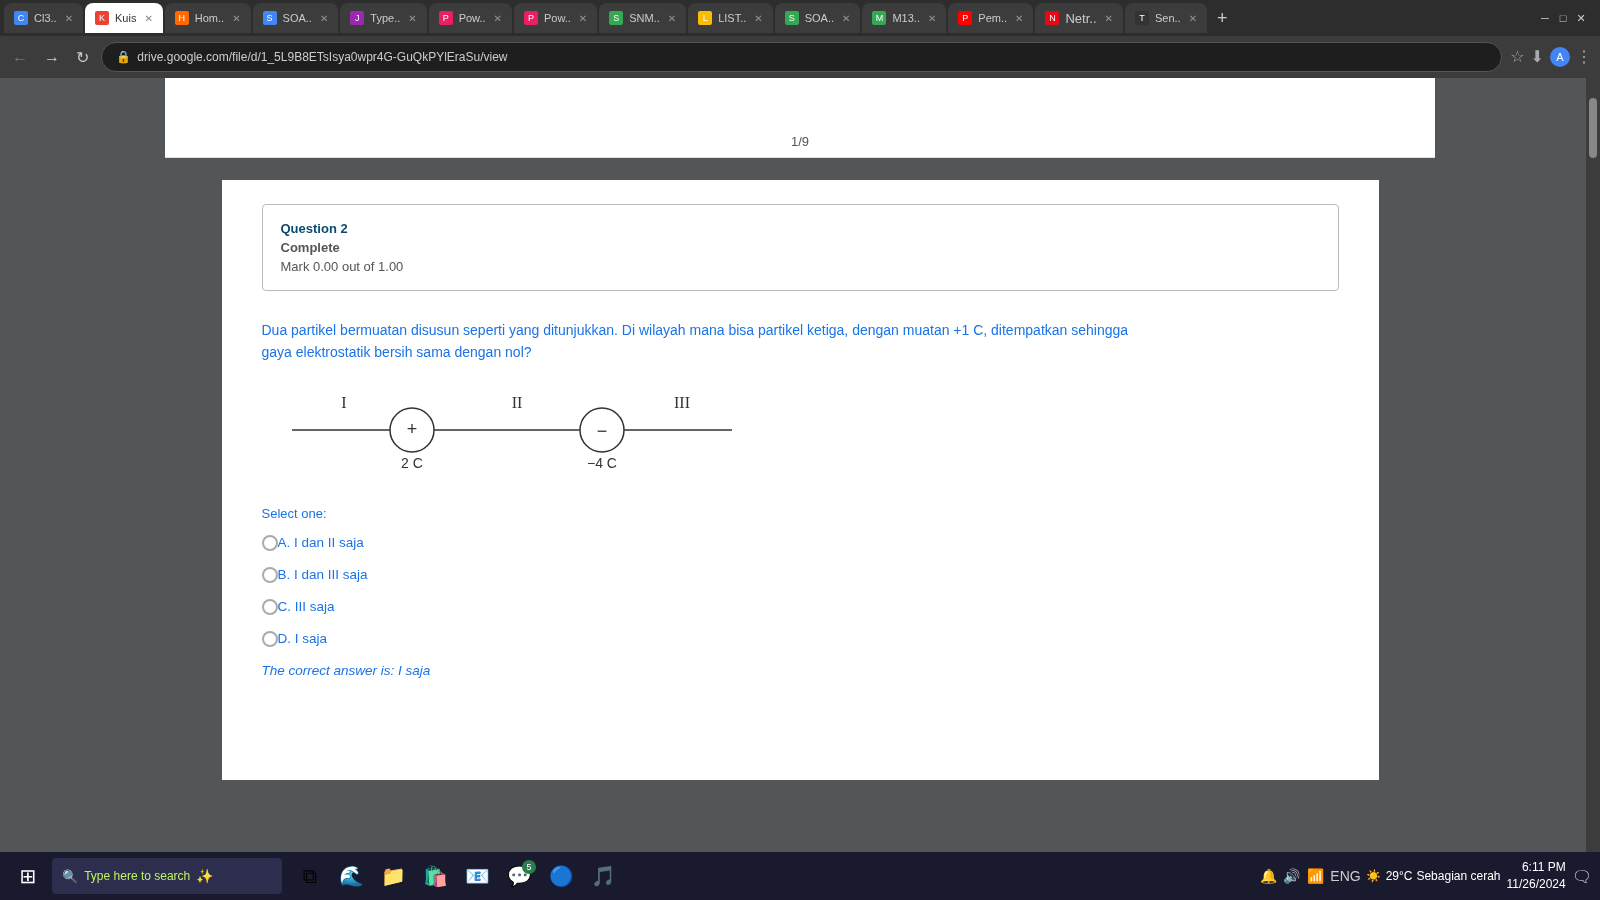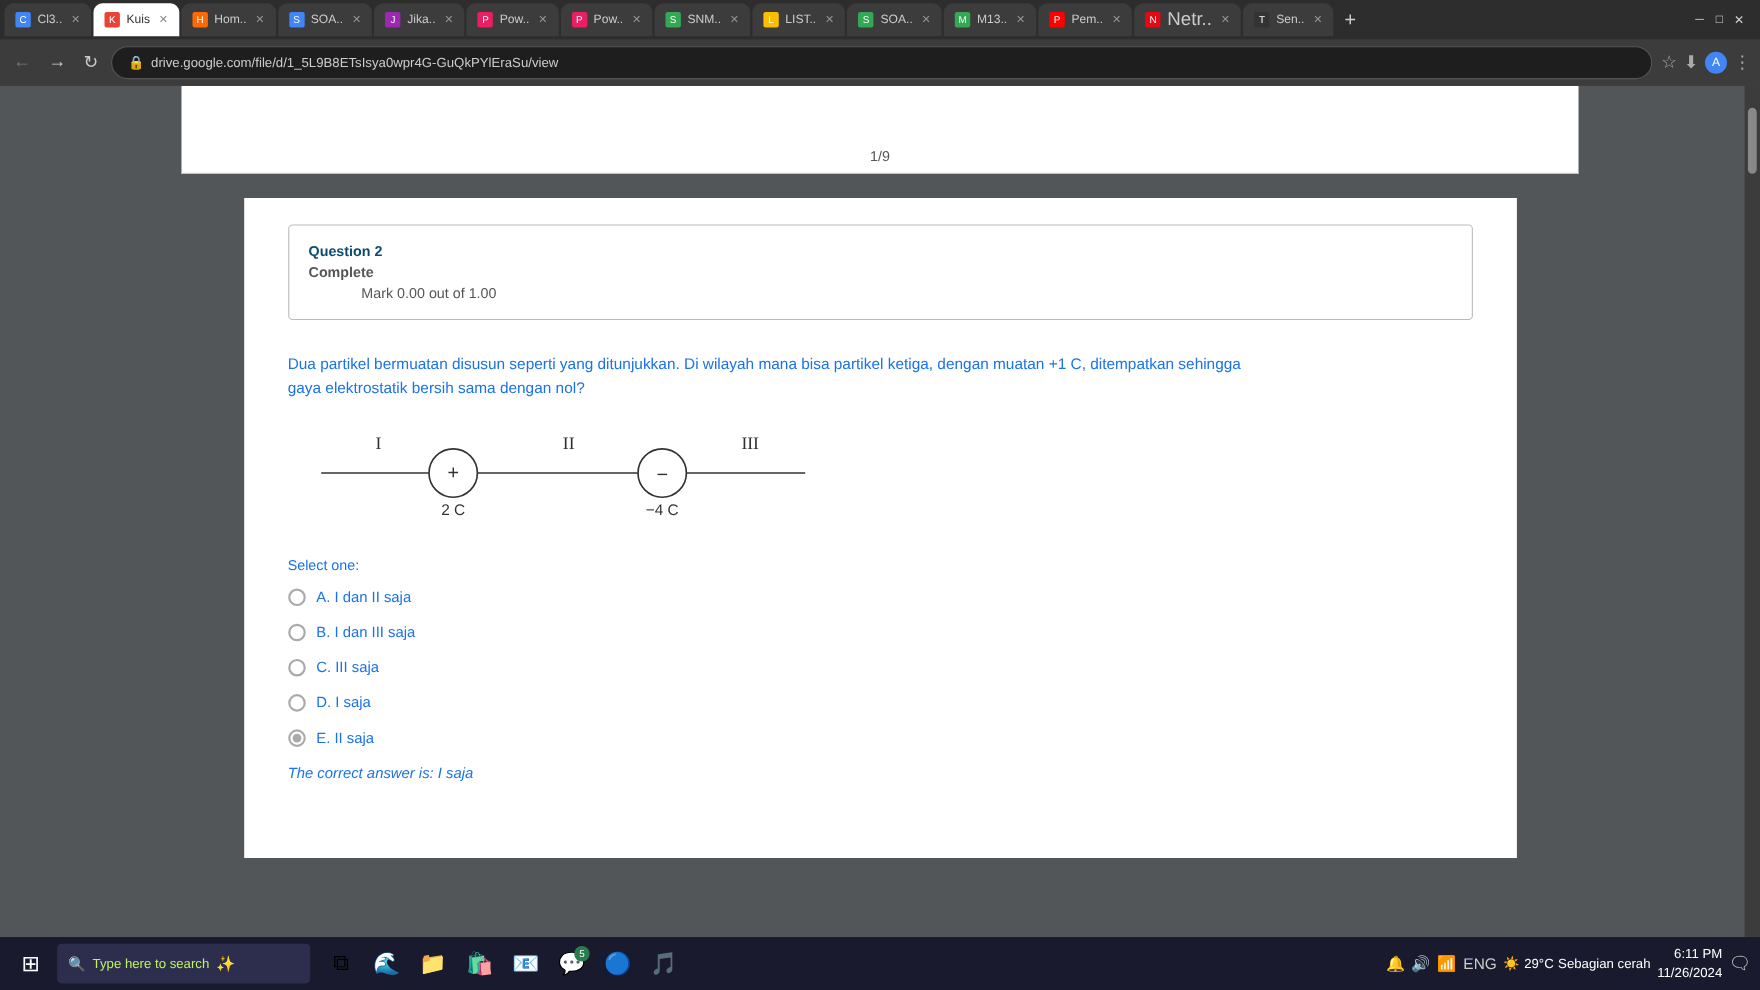--- a/index.html
+++ b/index.html
@@ -146,21 +146,21 @@
     
     .question-box {
       border: 1px solid #bbb;
       border-radius: 4px;
       padding: 16px 18px;
       margin-bottom: 28px;
     }
     .question-label { font-size: 13px; color: #0c4a6e; margin-bottom: 4px; }
     .question-label span { font-weight: bold; }
     .question-status { font-size: 13px; color: #555; margin-bottom: 4px; font-weight: bold; }
-    .question-mark { font-size: 13px; color: #555; margin-left: 48px; }
+    .question-mark { font-size: 13px; color: #555; }
 
     
     .question-text {
       font-size: 14px;
       color: #1a73e8;
       line-height: 1.6;
       margin-bottom: 24px;
     }
 
     
@@ -170,21 +170,20 @@
     }
     .diagram-svg { display: block; }
 
     
     .select-label { font-size: 13px; color: #1a73e8; margin-bottom: 14px; }
 
     .option-list { list-style: none; padding: 0; }
     .option-item {
       display: flex;
       align-items: center;
-      gap: 10px;
       margin-bottom: 16px;
       font-size: 13.5px;
       color: #1a73e8;
     }
     .radio-btn {
       width: 16px;
       height: 16px;
       border-radius: 50%;
       border: 2px solid #aaa;
       background: white;
@@ -314,21 +313,21 @@
       <span style="font-size:11px;">Hom..</span>
       <span class="tab-close">✕</span>
     </div>
     <div class="tab">
       <div class="tab-favicon" style="background:#4285f4; display:flex;align-items:center;justify-content:center;font-size:9px;color:white; border-radius:2px;">S</div>
       <span style="font-size:11px;">SOA..</span>
       <span class="tab-close">✕</span>
     </div>
     <div class="tab">
       <div class="tab-favicon" style="background:#9c27b0; display:flex;align-items:center;justify-content:center;font-size:9px;color:white; border-radius:2px;">J</div>
-      <span style="font-size:11px;">Jika..</span>
+      <span style="font-size:11px;">Type..</span>
       <span class="tab-close">✕</span>
     </div>
     <div class="tab">
       <div class="tab-favicon" style="background:#e91e63; display:flex;align-items:center;justify-content:center;font-size:9px;color:white; border-radius:2px;">P</div>
       <span style="font-size:11px;">Pow..</span>
       <span class="tab-close">✕</span>
     </div>
     <div class="tab">
       <div class="tab-favicon" style="background:#e91e63; display:flex;align-items:center;justify-content:center;font-size:9px;color:white; border-radius:2px;">P</div>
       <span style="font-size:11px;">Pow..</span>
@@ -354,21 +353,21 @@
       <span style="font-size:11px;">M13..</span>
       <span class="tab-close">✕</span>
     </div>
     <div class="tab">
       <div class="tab-favicon" style="background:#ff0000; display:flex;align-items:center;justify-content:center;font-size:9px;color:white; border-radius:2px;">P</div>
       <span style="font-size:11px;">Pem..</span>
       <span class="tab-close">✕</span>
     </div>
     <div class="tab">
       <div class="tab-favicon" style="background:#e50914; display:flex;align-items:center;justify-content:center;font-size:9px;color:white; border-radius:2px;">N</div>
-      <span style="font-size:17px;">Netr..</span>
+      <span style="font-size:13px;">Netr..</span>
       <span class="tab-close">✕</span>
     </div>
     <div class="tab">
       <div class="tab-favicon" style="background:#333; display:flex;align-items:center;justify-content:center;font-size:9px;color:white; border-radius:2px;">T</div>
       <span style="font-size:11px;">Sen..</span>
       <span class="tab-close">✕</span>
     </div>
     <div class="tab-new">+</div>
     <div class="window-controls">
       <div class="win-btn">─</div>
@@ -449,24 +448,20 @@
           <span>B. I dan III saja</span>
         </li>
         <li class="option-item">
           <div class="radio-btn"></div>
           <span>C. III saja</span>
         </li>
         <li class="option-item">
           <div class="radio-btn"></div>
           <span>D. I saja</span>
         </li>
-        <li class="option-item">
-          <div class="radio-btn selected"></div>
-          <span>E. II saja</span>
-        </li>
       </ul>
 
       <div class="correct-answer">The correct answer is: I saja</div>
 
     </div>
   </div>
 
   <div class="right-scrollbar">
     <div class="scroll-thumb"></div>
   </div>

